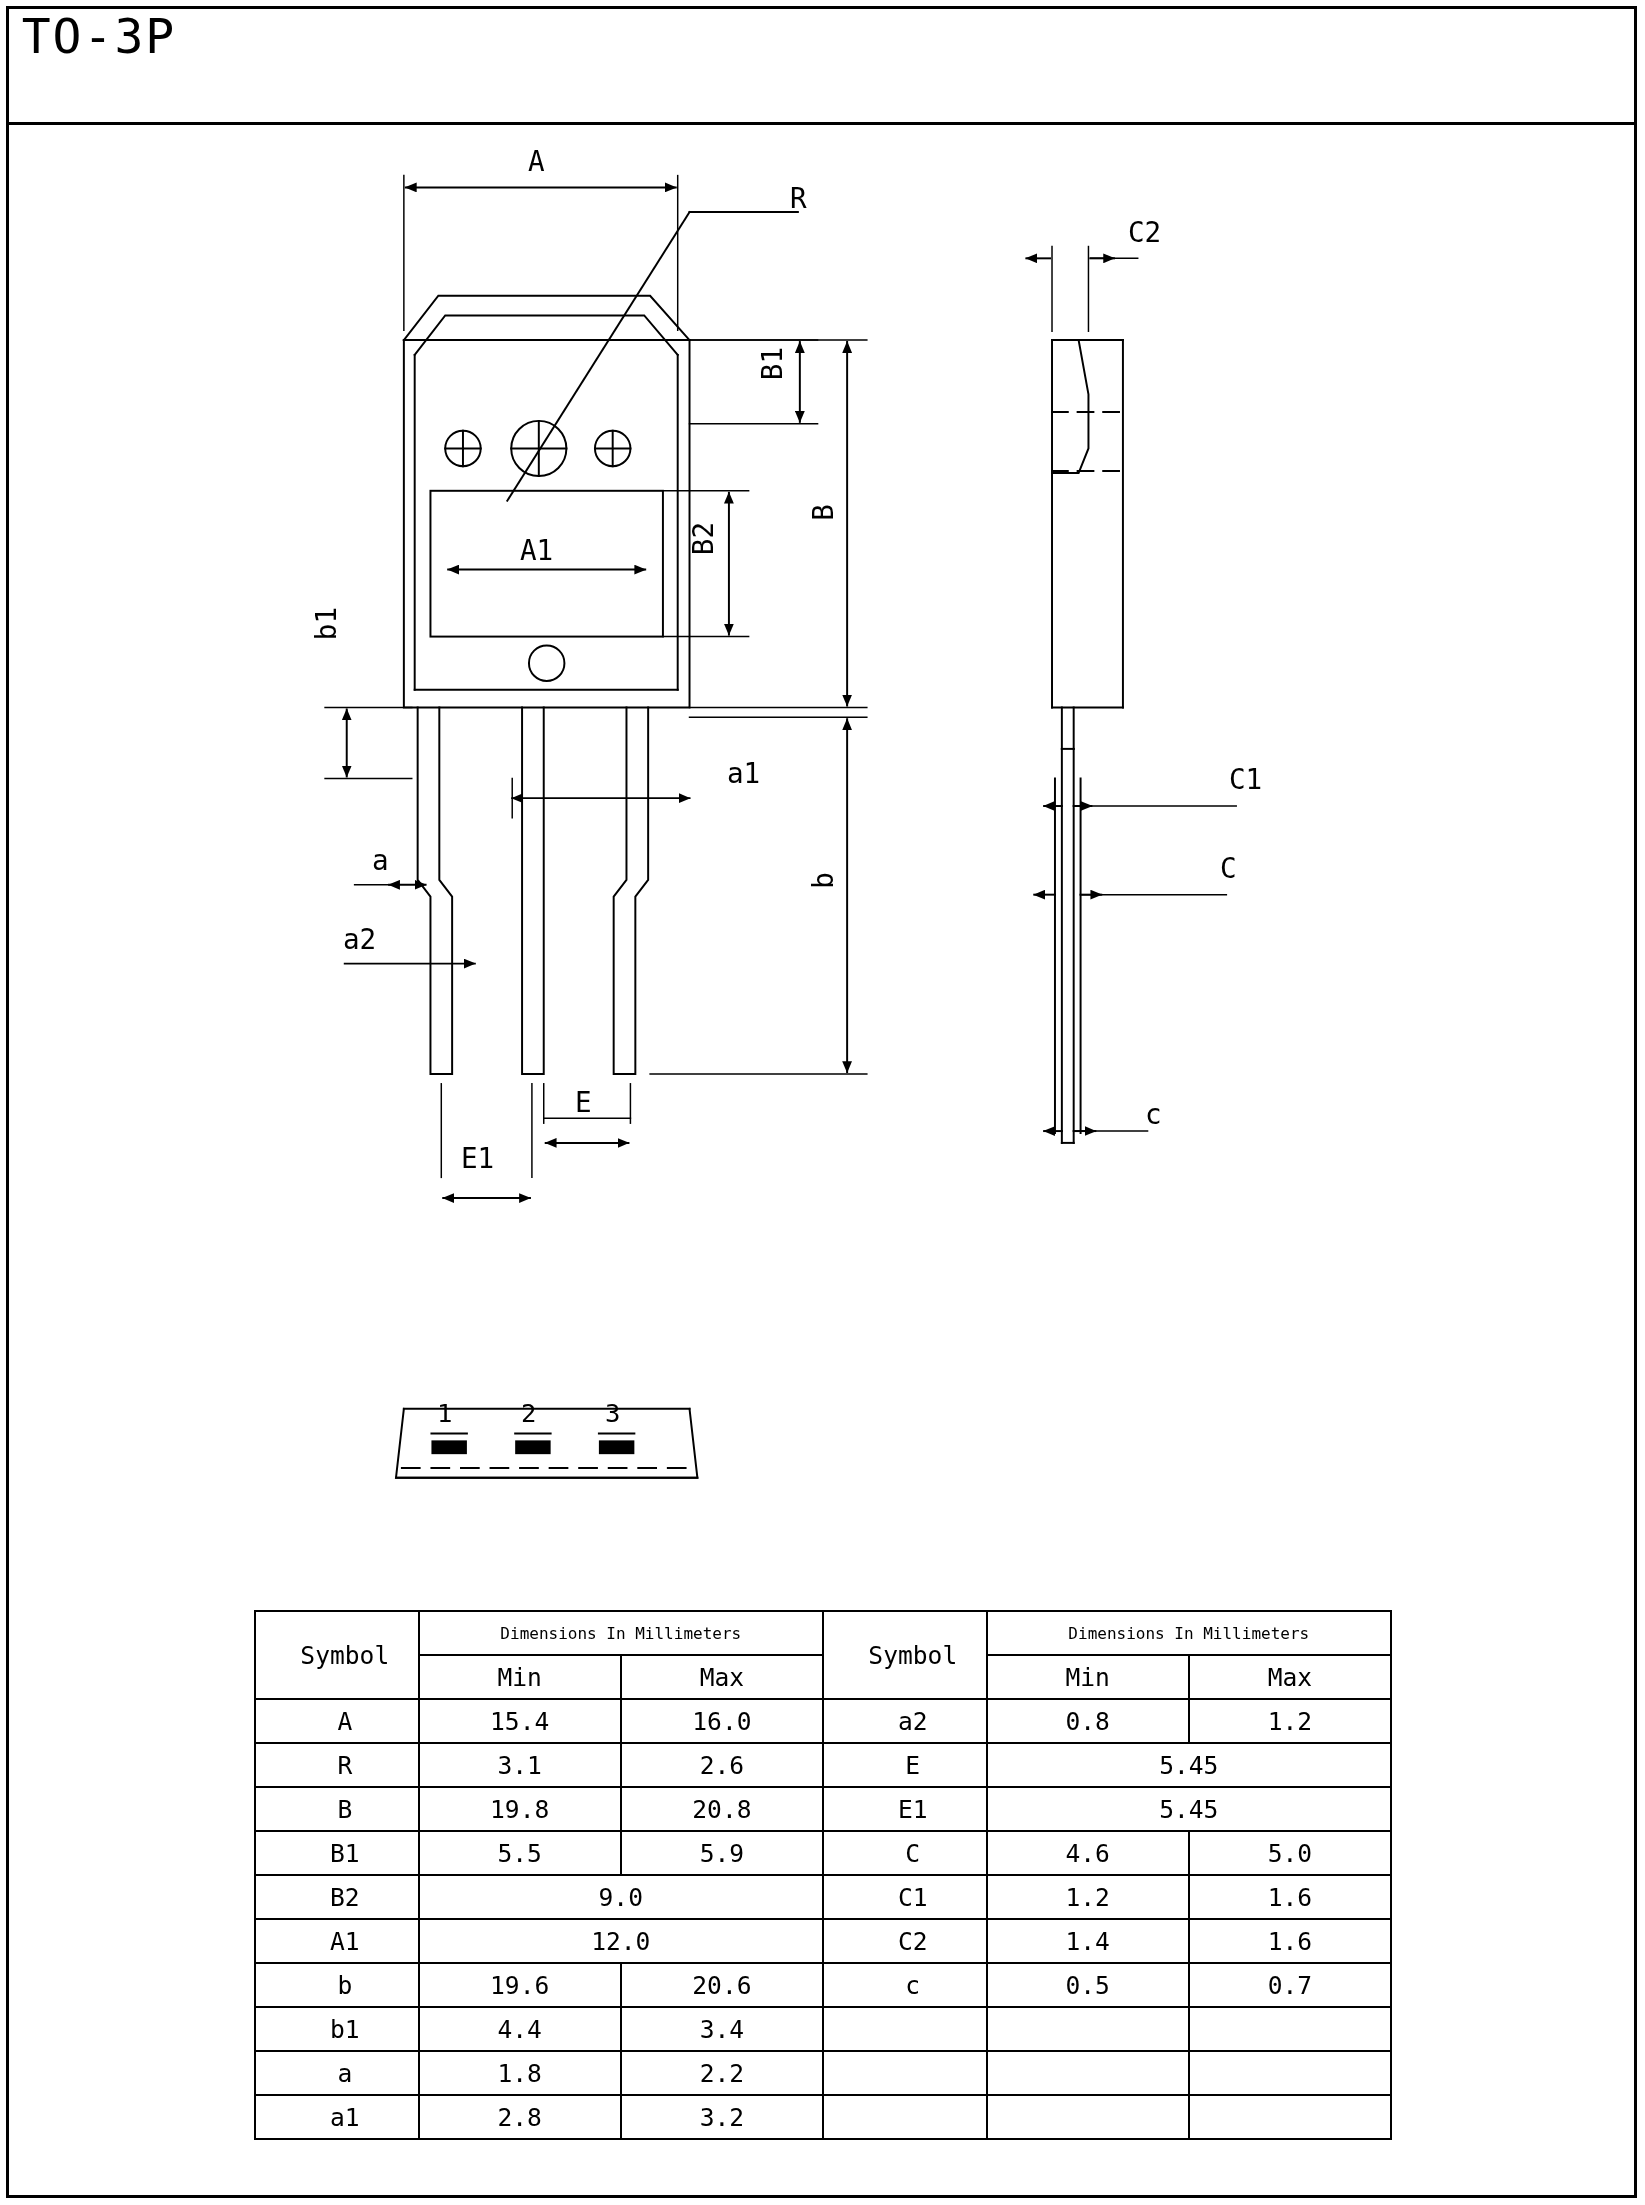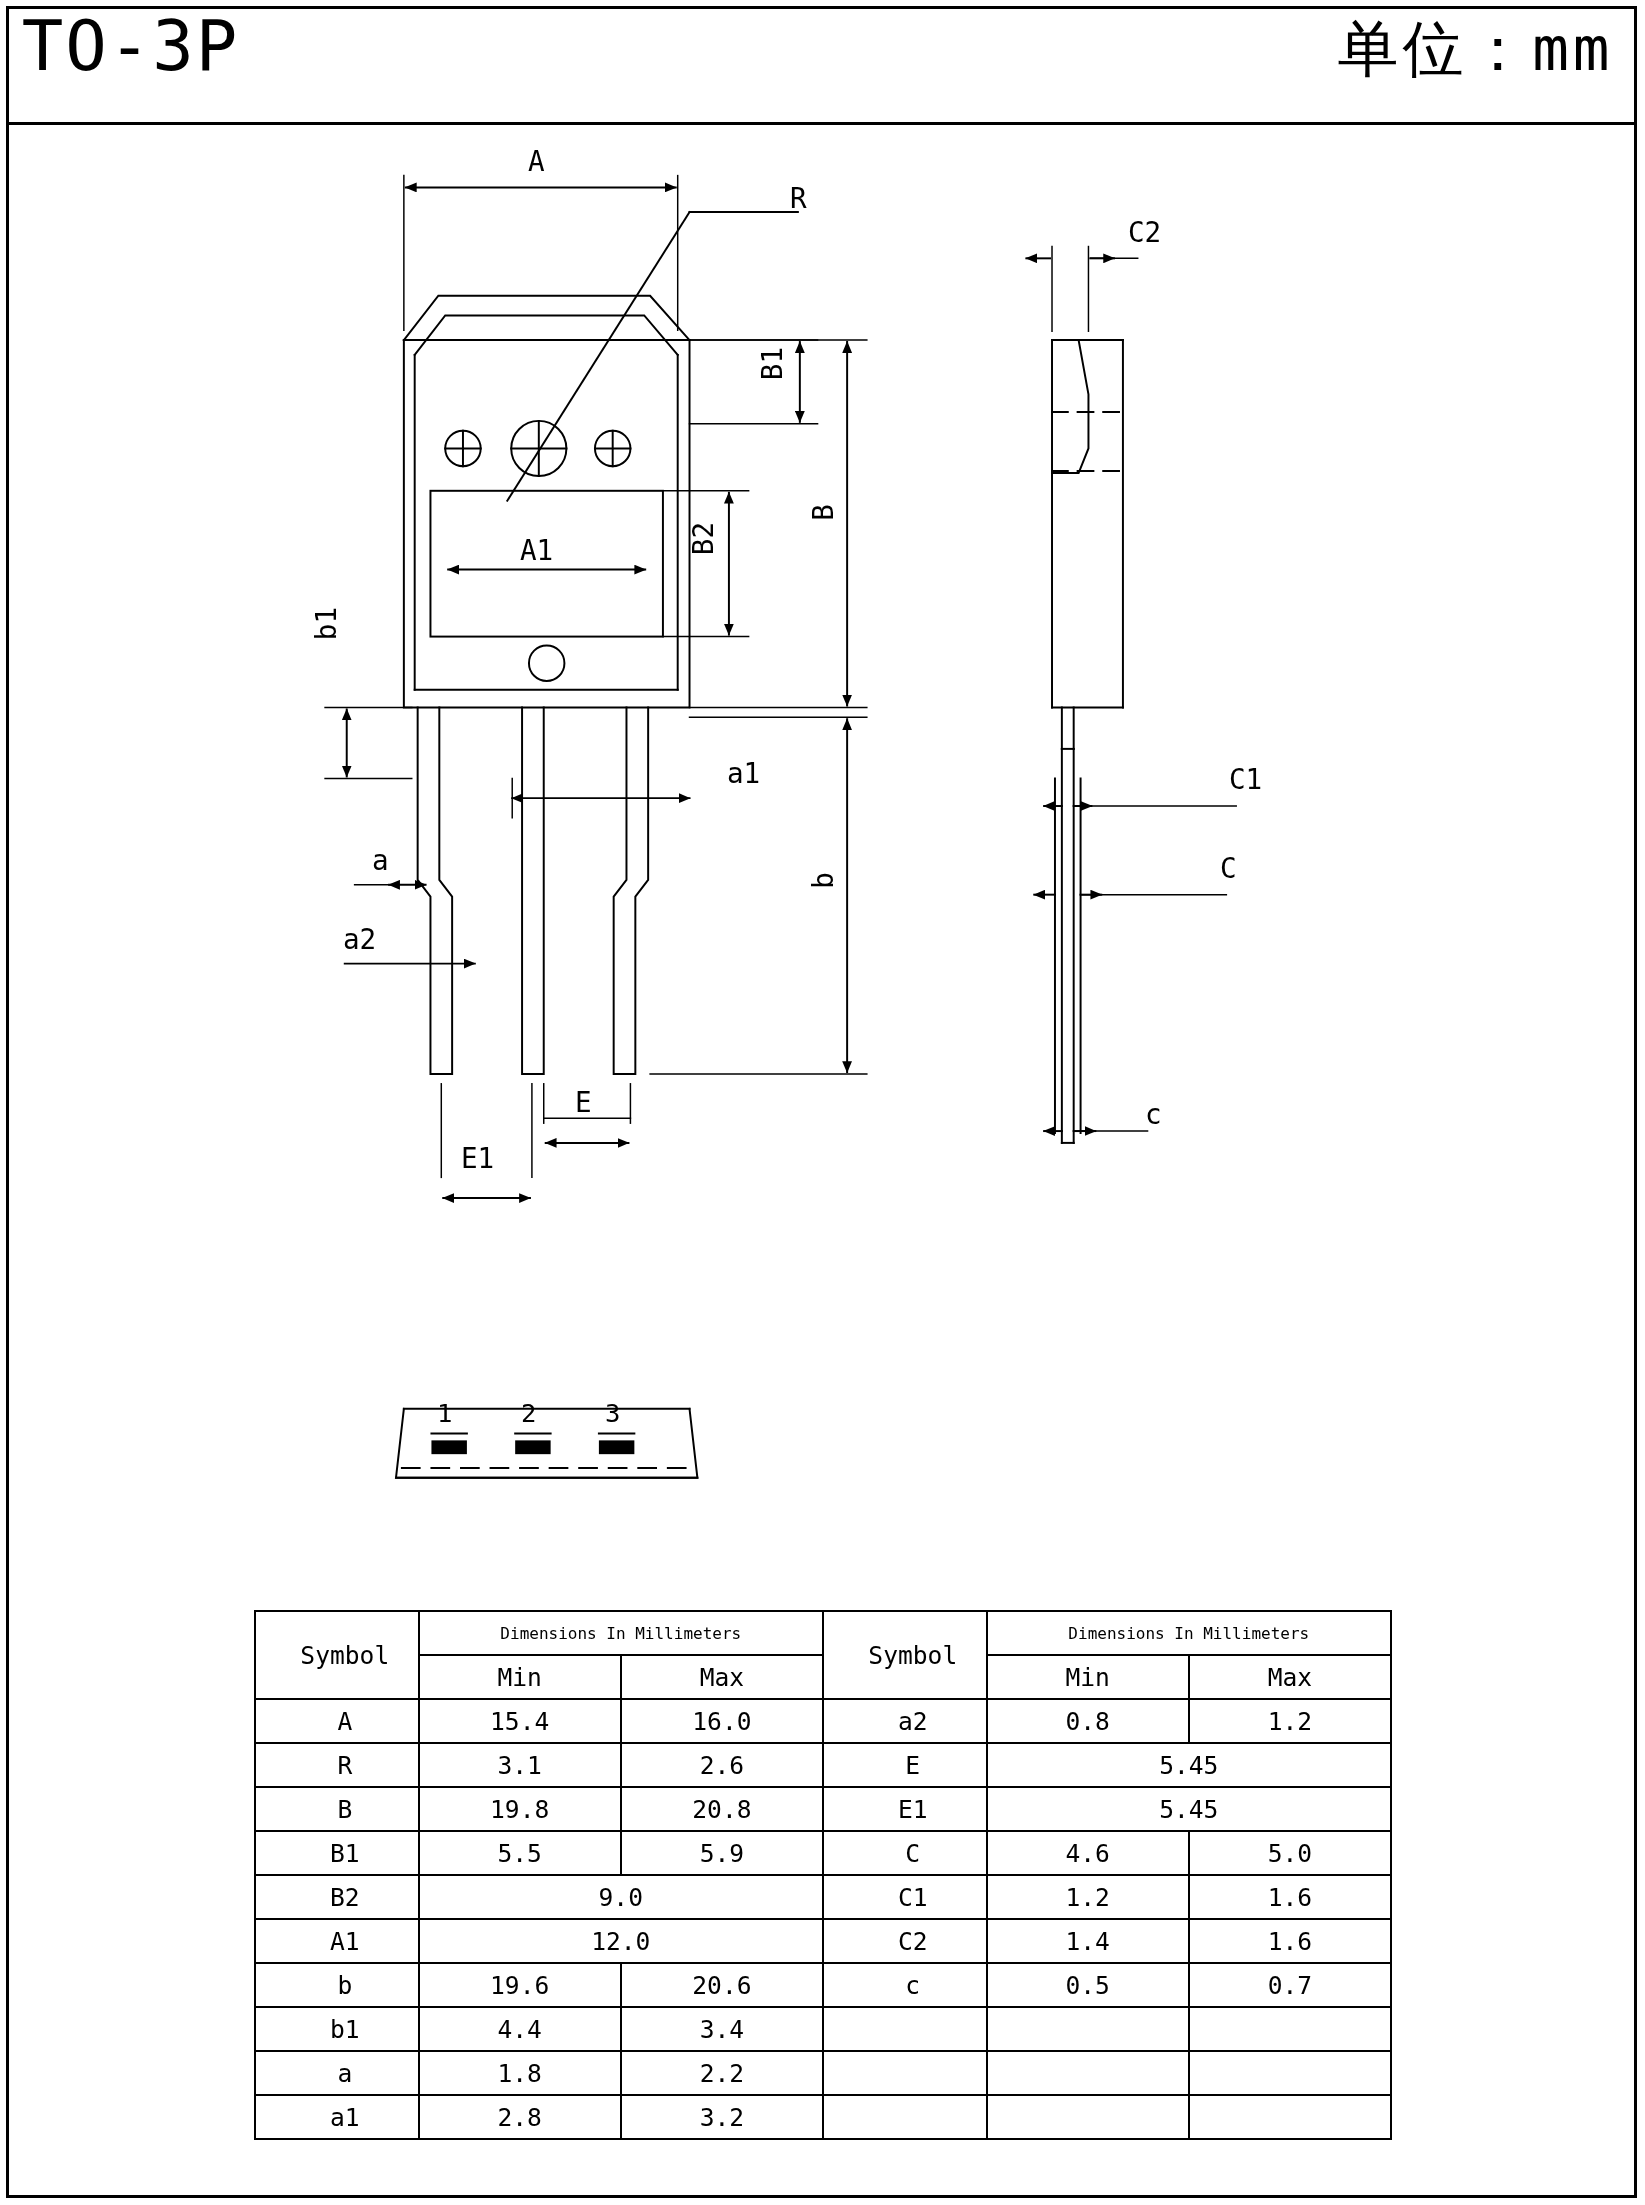--- a/index.html
+++ b/index.html
@@ -3,21 +3,21 @@
 <meta charset="utf-8">
 <style>
   html,body{margin:0;padding:0;background:#ffffff;}
   body{font-family:"DejaVu Sans Mono", monospace;color:#000;}
   #page{position:relative;width:1645px;height:2206px;background:#fff;overflow:hidden;}
 
   
   .frame{position:absolute;left:5.9px;top:5.9px;width:1631px;height:2192px;border:3px solid #000;box-sizing:border-box;}
   .hdr-rule{position:absolute;left:5.9px;top:122px;width:1631px;height:3px;background:#000;}
 
-  .title{position:absolute;left:21.7px;top:11.8px;font-size:69px;letter-spacing:2px;line-height:1;white-space:nowrap;text-align:right;}
+  .title{position:absolute;left:21.7px;top:11.8px;font-size:48px;letter-spacing:2px;line-height:1;white-space:nowrap;text-align:right;}
   .unit{position:absolute;right:31.5px;top:17.7px;font-size:61px;letter-spacing:3.9px;line-height:1;white-space:nowrap;}
 
   .lbl{position:absolute;font-size:27.6px;line-height:1;white-space:nowrap;}
   .lbl.v{writing-mode:vertical-rl;transform:rotate(180deg);}
   .v{width:2px;}
 
   svg{position:absolute;left:0;top:0;overflow:visible;}
 
   
   .tbl{position:absolute;left:254px;top:1610px;width:1138px;border-collapse:collapse;}
@@ -28,21 +28,20 @@
 </style>
 </head>
 <body>
 
 <div id="page">
 
   <div class="frame"></div>
   <div class="hdr-rule"></div>
 
   <div class="title">TO-3P</div>
-  <div class="unit">单位：mm</div>
 
   <svg width="1645" height="2206" viewBox="0 0 1670 2239">
     <defs>
       <marker id="ar" markerWidth="12" markerHeight="10" refX="11" refY="5" orient="auto" markerUnits="userSpaceOnUse">
         <path d="M0,0 L12,5 L0,10 z" fill="#000"></path>
       </marker>
       <marker id="arS" markerWidth="12" markerHeight="10" refX="1" refY="5" orient="auto" markerUnits="userSpaceOnUse">
         <path d="M12,0 L0,5 L12,10 z" fill="#000"></path>
       </marker>
     </defs>

